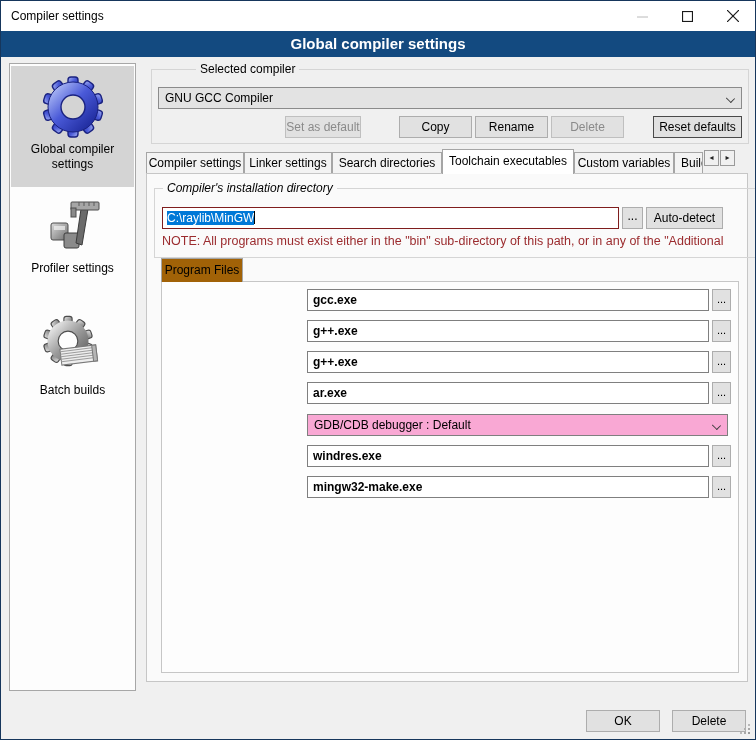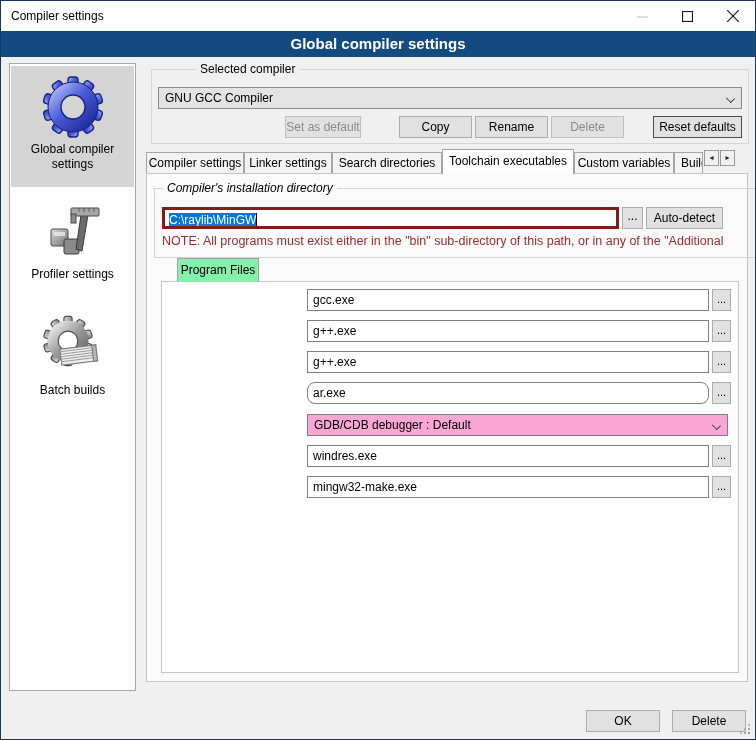--- a/index.html
+++ b/index.html
@@ -20,21 +20,21 @@
            color:#fff; font-weight:bold; font-size:15px; text-align:center; line-height:25px; }
   
   .sidebar{ position:absolute; left:8px; top:62px; width:127px; height:628px;
             background:#fdfdfd; border:1px solid #a7a7a7; }
   .side-item{ position:absolute; left:1px; width:123px; display:flex; flex-direction:column;
               align-items:center; text-align:center; cursor:default; }
   .side-item.selected{ background:#d4d4d4; }
   .side-item .icon64{ width:64px; height:64px; margin-top:8px; }
   .side-label{ margin-top:4px; font-size:12px; line-height:15px; }
   .si-0{ top:2px;  height:121px; }
-  .si-1{ top:127px; height:112px;text-align:right; }
+  .si-1{ top:121px; height:112px;text-align:right; }
   .si-2{ top:243px; height:116px; }
   
   .groupbox{ position:absolute; border:1px solid #d5d5d5; }
   .group-label{ position:absolute; top:-8px; left:8px; padding:0 4px; font-size:12px; }
   .gl-gray{ background:#f0f0f0;margin-left:36px; }
   .gl-light{ background:#fafafa; }
   
   .btn{ position:absolute; height:22px; background:#e1e1e1; border:1px solid #adadad;
         font-size:12px; text-align:center; line-height:20px; cursor:default; }
   .btn.disabled{ color:#8a8a8a; border-color:#bfbfbf; }
@@ -50,36 +50,36 @@
         font-size:12px; text-align:center; line-height:20px; white-space:nowrap; overflow:hidden; }
   .tab.inactive{ top:151px; height:21px; }
   .tab.active{ top:148px; height:25px; background:#ffffff; z-index:3; line-height:23px; }
   .tabpanel{ position:absolute; left:145px; top:172px; width:602px; height:509px;
              background:#fafafa; border:1px solid #c6c6c6; z-index:1; }
   .tab-scroll{ position:absolute; top:149px; width:15px; height:16px; background:#f0f0f0;
                border:1px solid #9a9a9a; z-index:4; display:flex; align-items:center; justify-content:center;
                font-size:8px; color:#222; line-height:1; }
   
   .path-input{ position:absolute; left:161px; top:206px; width:457px; height:22px;
-               background:#fff; border:3px solid #7f1d1d; line-height:20px; padding-left:4px; white-space:nowrap; overflow:hidden; }
+               background:#fff; border:1px solid #7f1d1d; line-height:20px; padding-left:4px; white-space:nowrap; overflow:hidden; }
   .sel-text{ background:#0078d7; color:#fff; }
   .caret{ display:inline-block; width:1px; height:13px; background:#000; vertical-align:-2px; }
   .note{ position:absolute; left:161px; top:233px; width:582px; white-space:nowrap; overflow:hidden;
          color:#9b2b2e; font-size:12.5px; }
   
   .subpage{ position:absolute; left:160px; top:280px; width:578px; height:392px;
             background:#fdfdfd; border:1px solid #c6c6c6; z-index:1; }
   .subtab{ position:absolute; border:1px solid #a5a5a5; border-bottom:none; text-align:center;
            font-size:12px; }
-  .subtab.active{ left:176px; top:257px; width:82px; height:24px; background:#86efac; z-index:3; line-height:23px; }
+  .subtab.active{ left:160px; top:257px; width:82px; height:24px; background:#a16207; z-index:3; line-height:23px; }
   .subtab.inactive{ left:242px; top:260px; width:100px; height:21px; background:#f3f3f3; line-height:20px; }
   
   .f-label{ position:absolute; left:170px; font-size:12px; }
   .f-input{ position:absolute; left:306px; width:402px; height:22px; background:#fff;
-            border:1px solid #7f7f7f; font-family:"Liberation Sans",sans-serif; font-size:12px; padding-left:5px; }
+            border:1px solid #7f7f7f; font-family:"Liberation Sans",sans-serif; font-size:12px; padding-left:5px;font-weight:bold; }
   .f-browse{ position:absolute; left:711px; width:19px; height:22px; line-height:18px; font-size:11px; }
   .f-combo{ left:306px; width:421px; background:#f9a8d4; border-color:#7f7f7f; }
   
   .grip{ position:absolute; right:5px; bottom:5px; width:2px; height:2px; background:#9a9a9a;
          box-shadow:0 -8px 0 #b9b9b9, -8px 0 0 #b9b9b9, 0 -4px 0 #a8a8a8, -4px 0 0 #a8a8a8, -4px -4px 0 #b0b0b0; }
   svg{ display:block; }
 </style>
 </head>
 <body>
 
@@ -251,21 +251,21 @@
 
   <div class="f-label" style="top:323px;">C++ compiler:</div>
   <input class="f-input" style="top: 319px; z-index: 2;" value="g++.exe">
   <div class="btn f-browse" style="top:319px; z-index:2;">...</div>
 
   <div class="f-label" style="top:354px;">Linker for dynamic libs:</div>
   <input class="f-input" style="top: 350px; z-index: 2;" value="g++.exe">
   <div class="btn f-browse" style="top:350px; z-index:2;">...</div>
 
   <div class="f-label" style="top:385px;">Linker for static libs:</div>
-  <input class="f-input" style="top: 381px; z-index: 2; border-radius: 8px;" value="ar.exe">
+  <input class="f-input" style="top: 381px; z-index: 2;" value="ar.exe">
   <div class="btn f-browse" style="top:381px; z-index:2;">...</div>
 
   <div class="f-label" style="top:417px;">Debugger:</div>
   <div class="combo f-combo" style="top:413px; z-index:2;">
     <span>GDB/CDB debugger : Default</span>
     <span class="chev"></span>
   </div>
 
   <div class="f-label" style="top:448px;">Resource compiler:</div>
   <input class="f-input" style="top: 444px; z-index: 2;" value="windres.exe">

